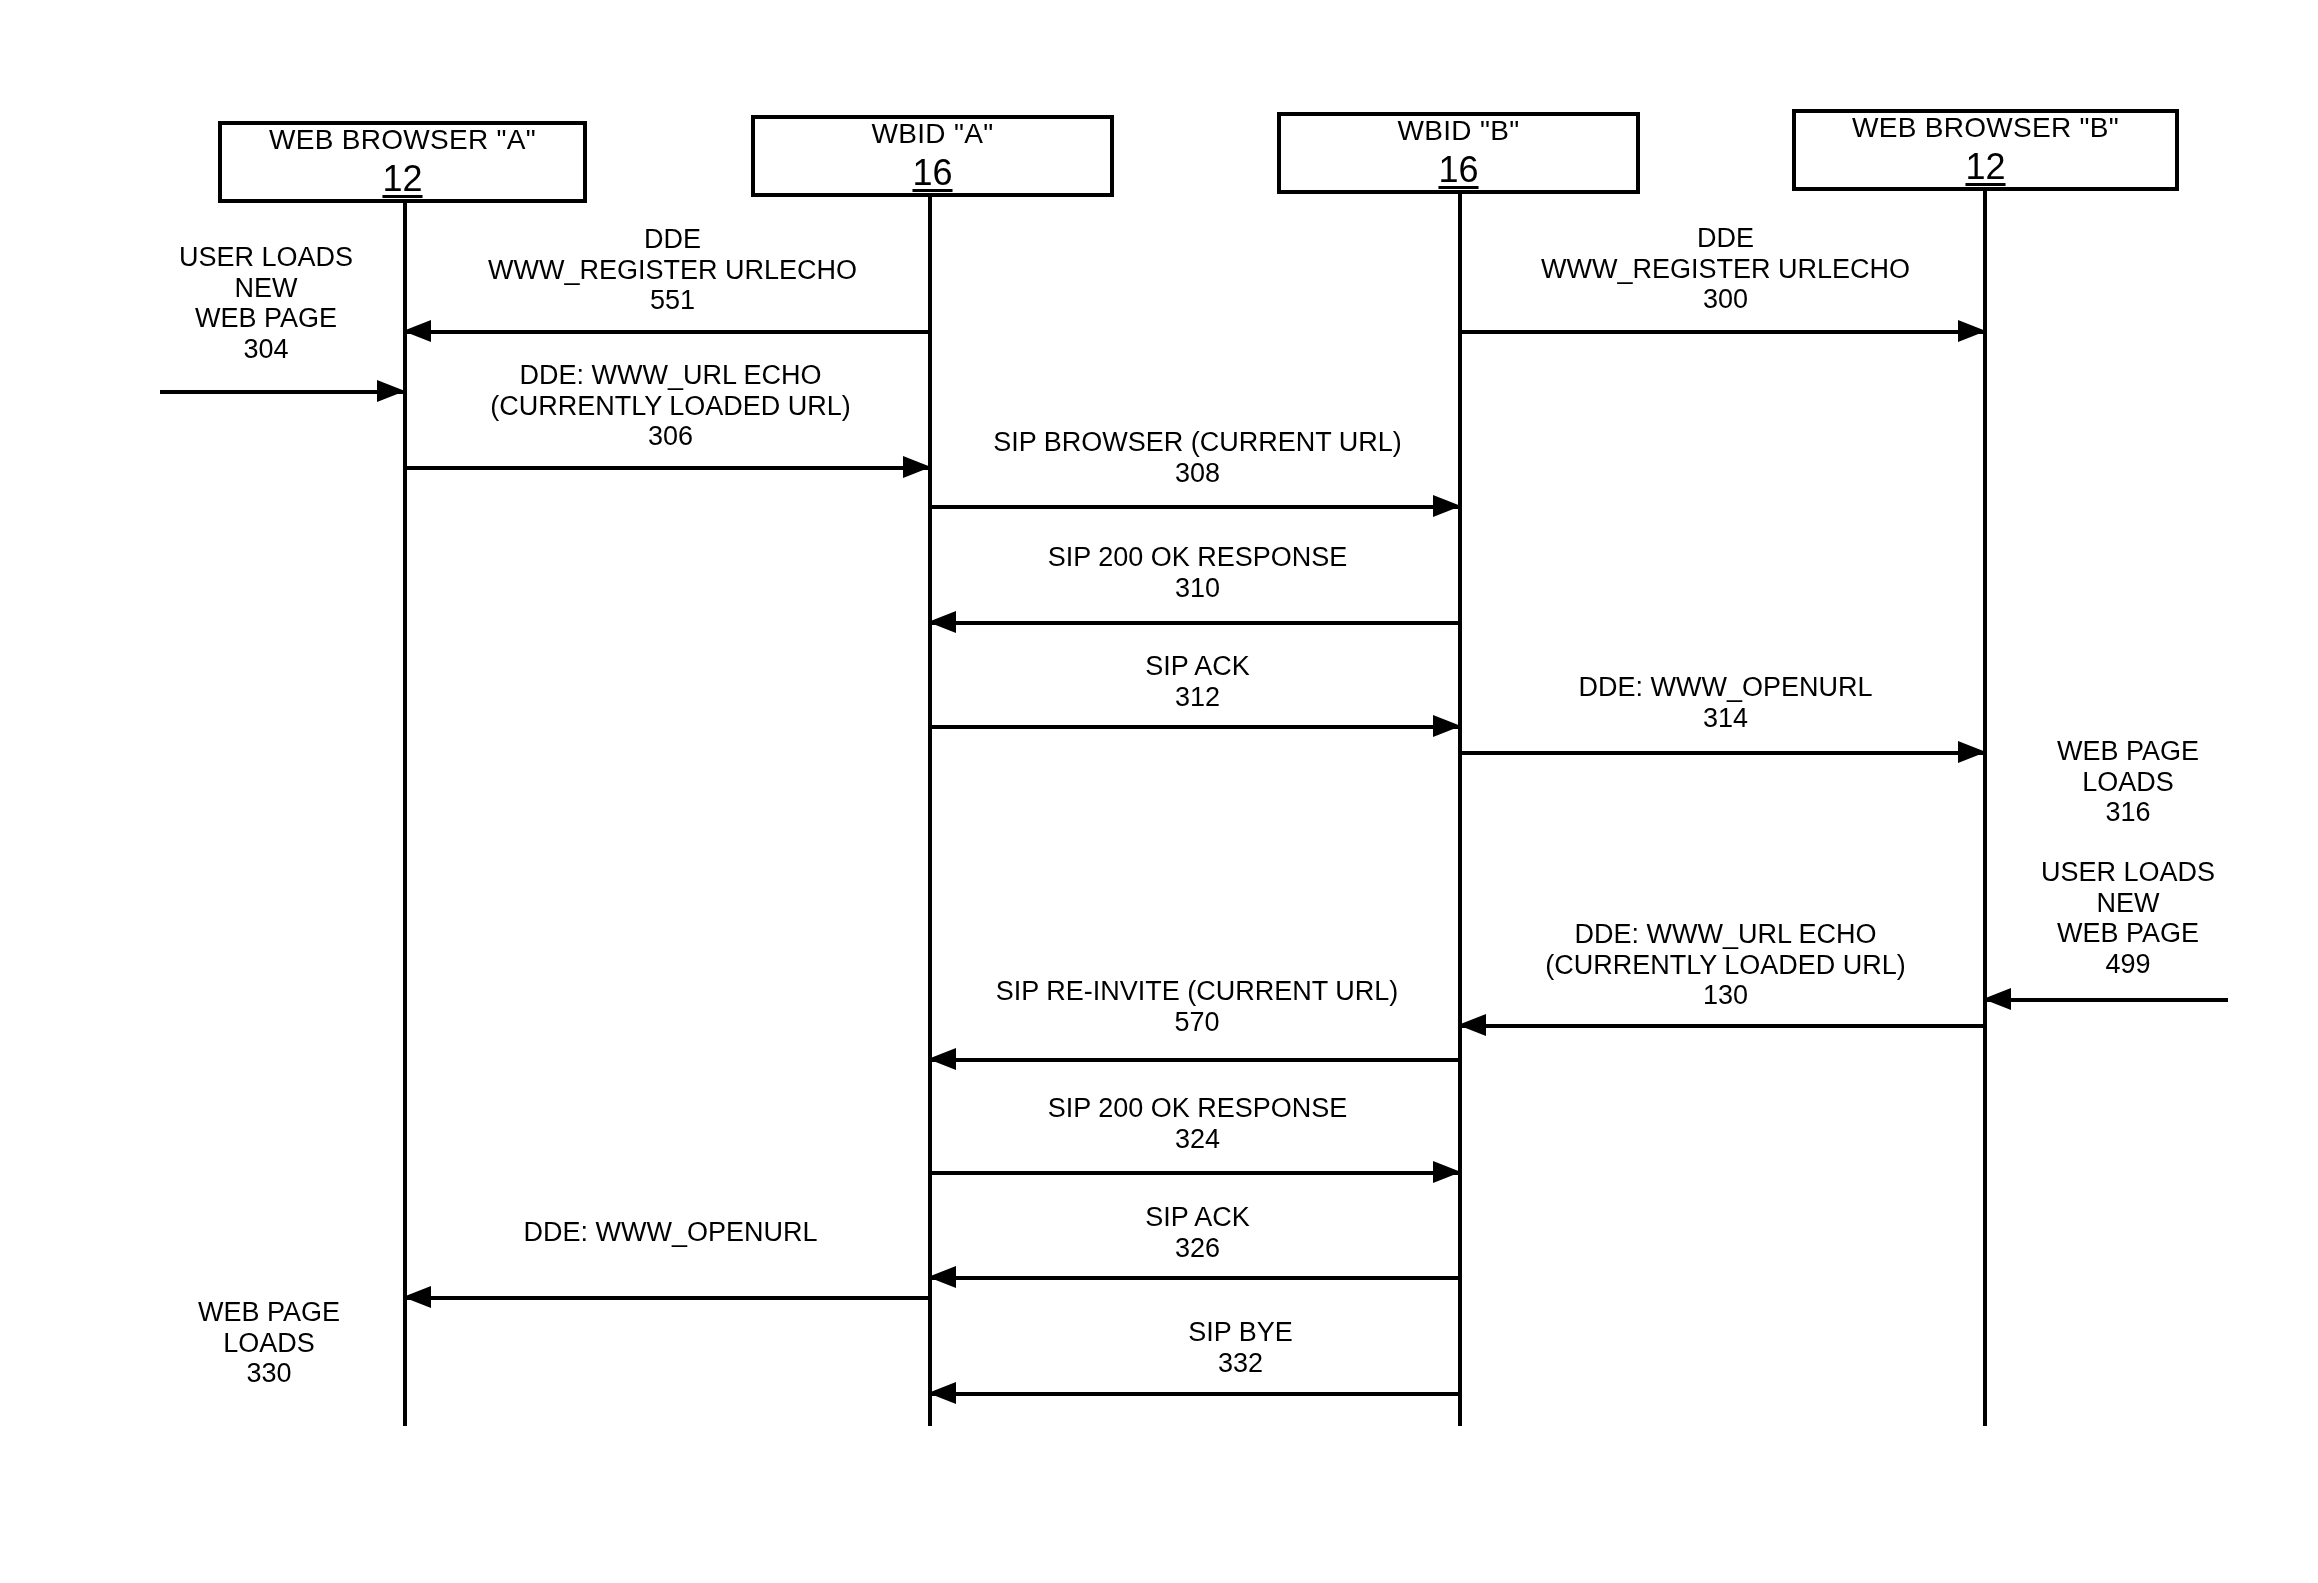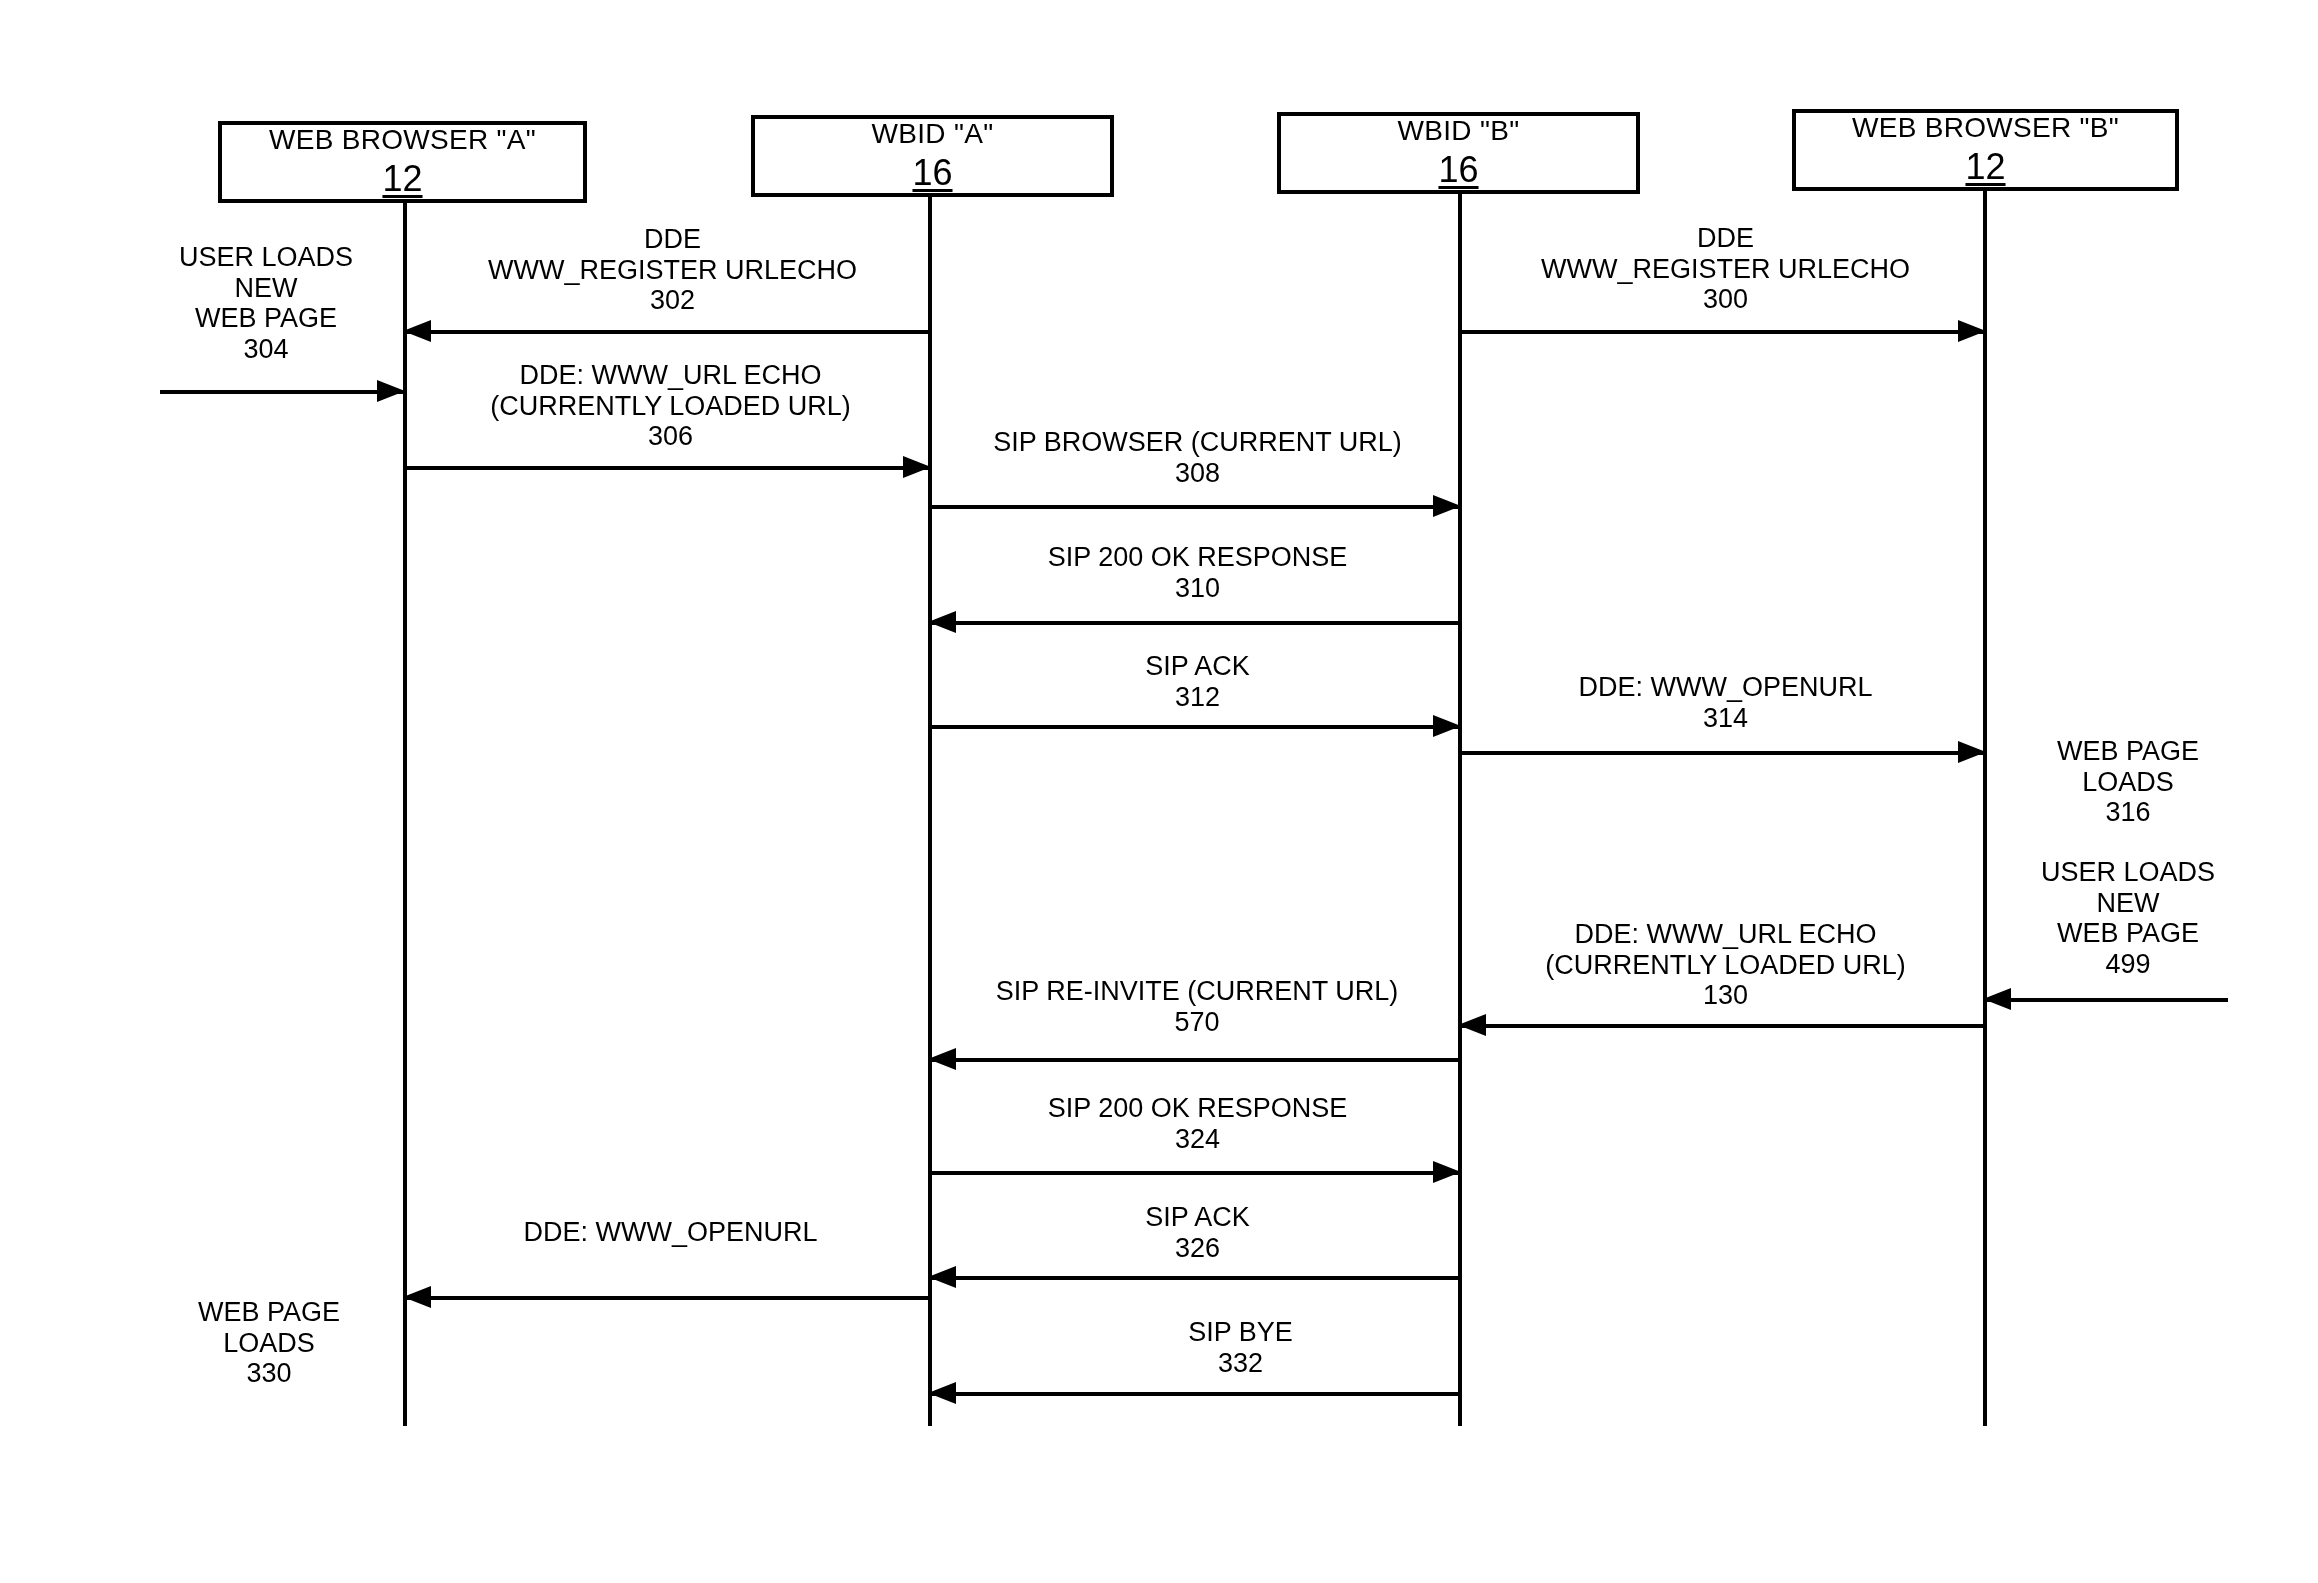--- a/index.html
+++ b/index.html
@@ -110,21 +110,21 @@
   </div>
 
   <div class="lifeline" style="left:403px; top:203px; height:1223px;"></div>
   <div class="lifeline" style="left:928px; top:197px; height:1229px;"></div>
   <div class="lifeline" style="left:1458px; top:194px; height:1232px;"></div>
   <div class="lifeline" style="left:1983px; top:191px; height:1235px;"></div>
 
   <div class="msg-label" style="left:412px; top:224px; width:521px;">
     <div>DDE</div>
     <div>WWW_REGISTER URLECHO</div>
-    <div>302</div>
+    <div>551</div>
   </div>
   <div class="msg left" style="left:403px; top:330px; width:528px;">
     <div class="shaft" style="width:528px;"></div>
     <div class="head" style="left:0px;"></div>
   </div>
 
   <div class="msg-label" style="left:1465px; top:223px; width:521px;">
     <div>DDE</div>
     <div>WWW_REGISTER URLECHO</div>
     <div>300</div>

